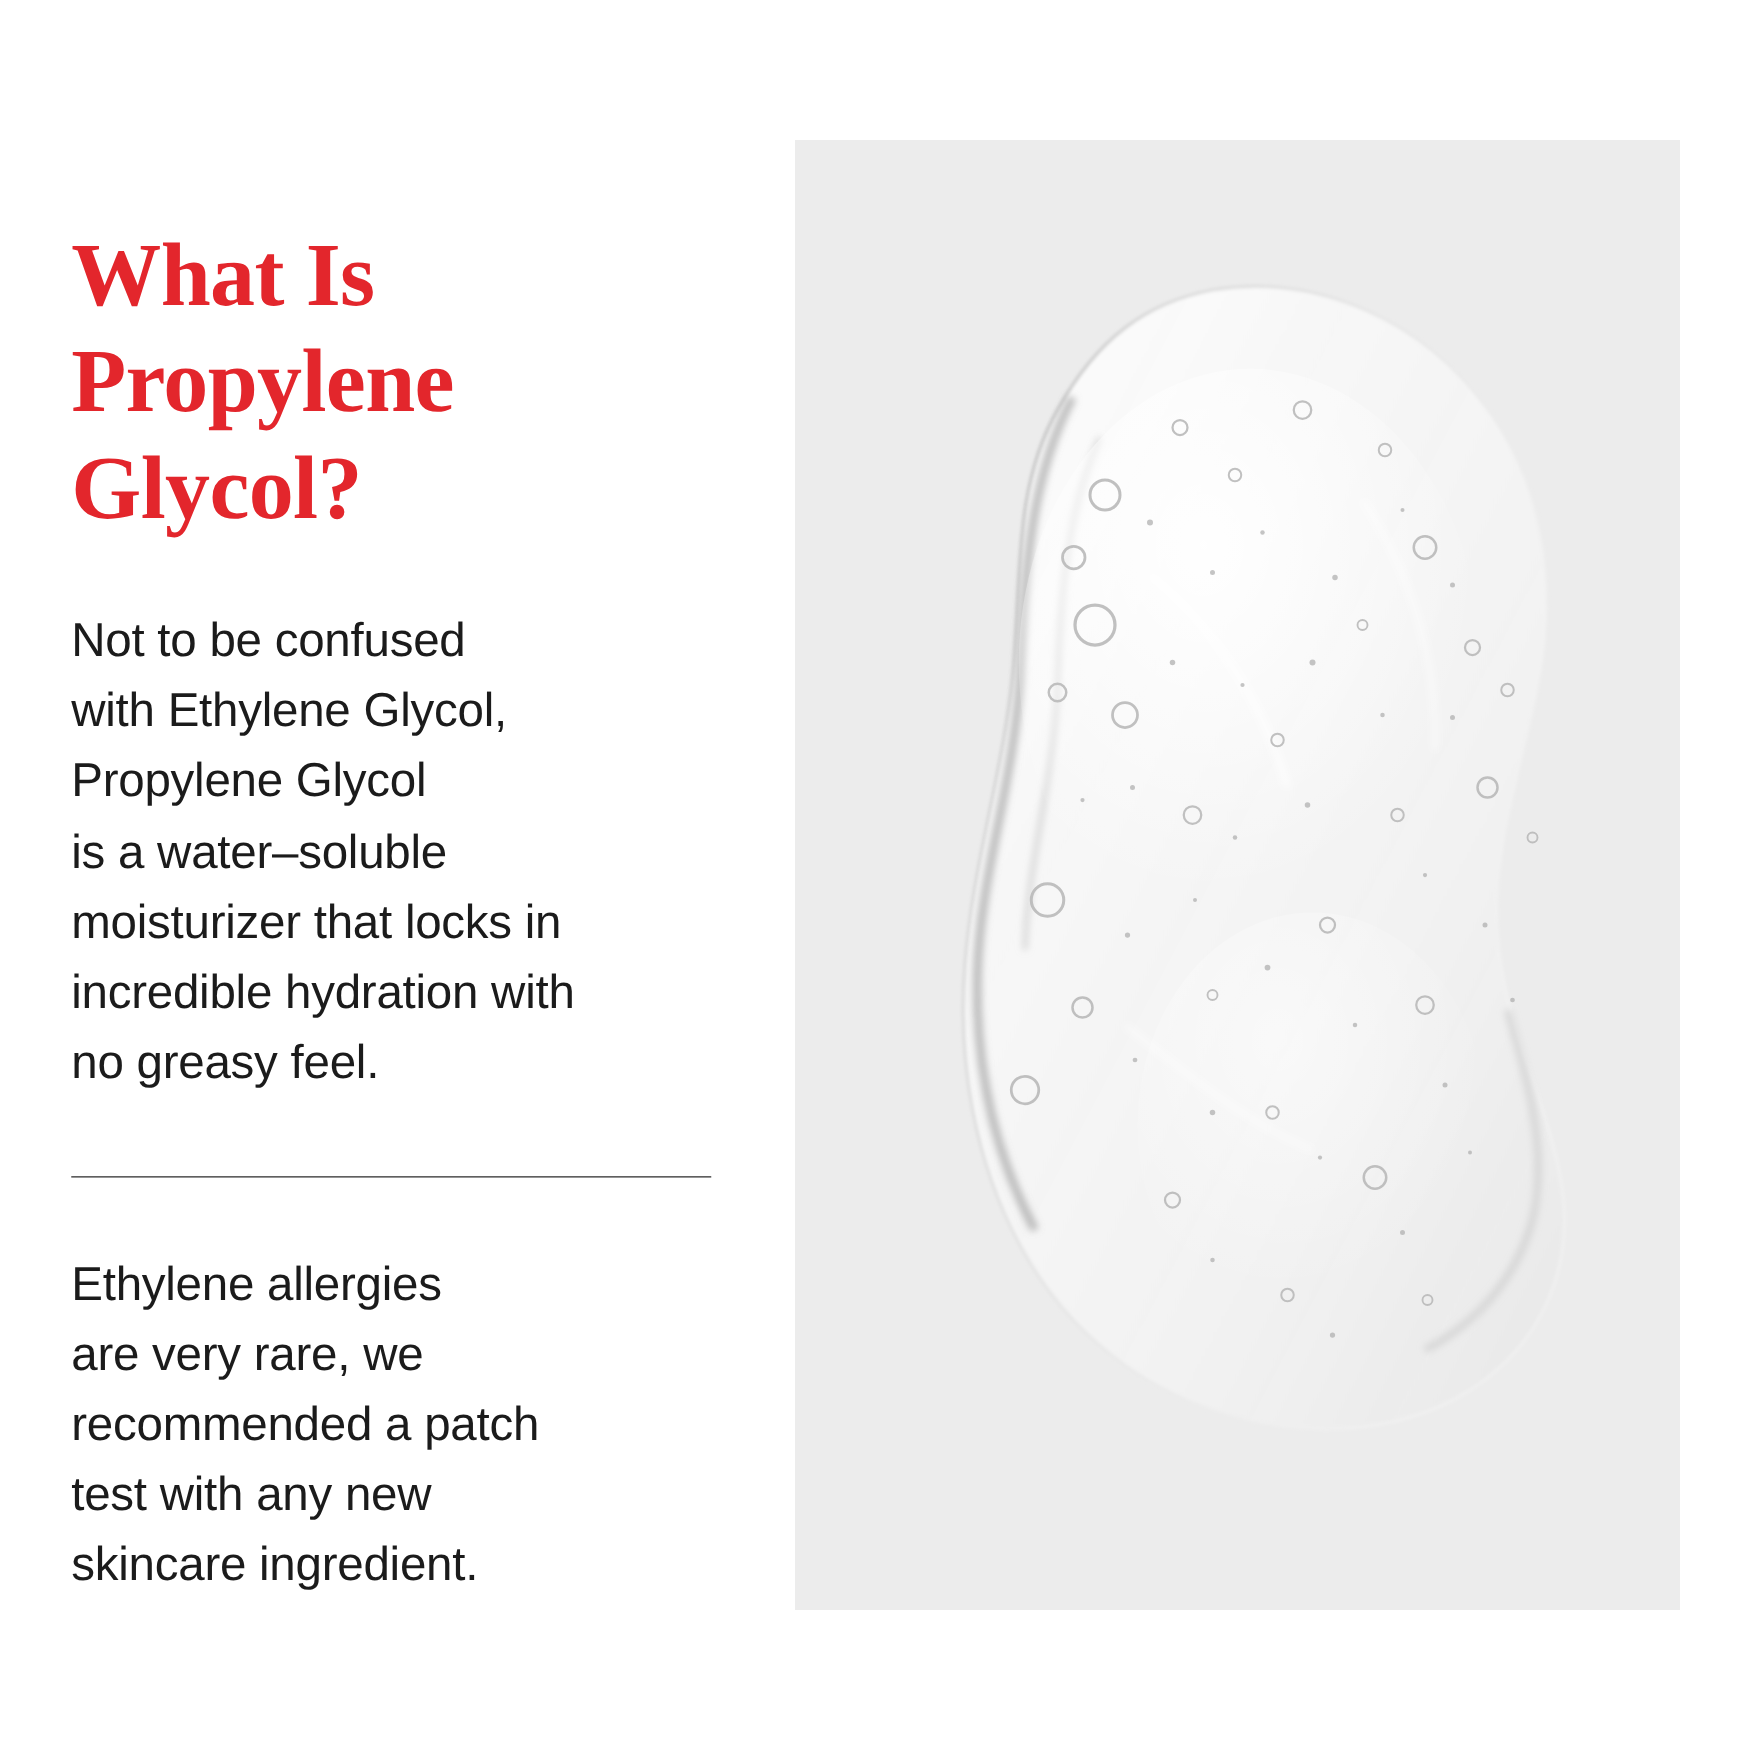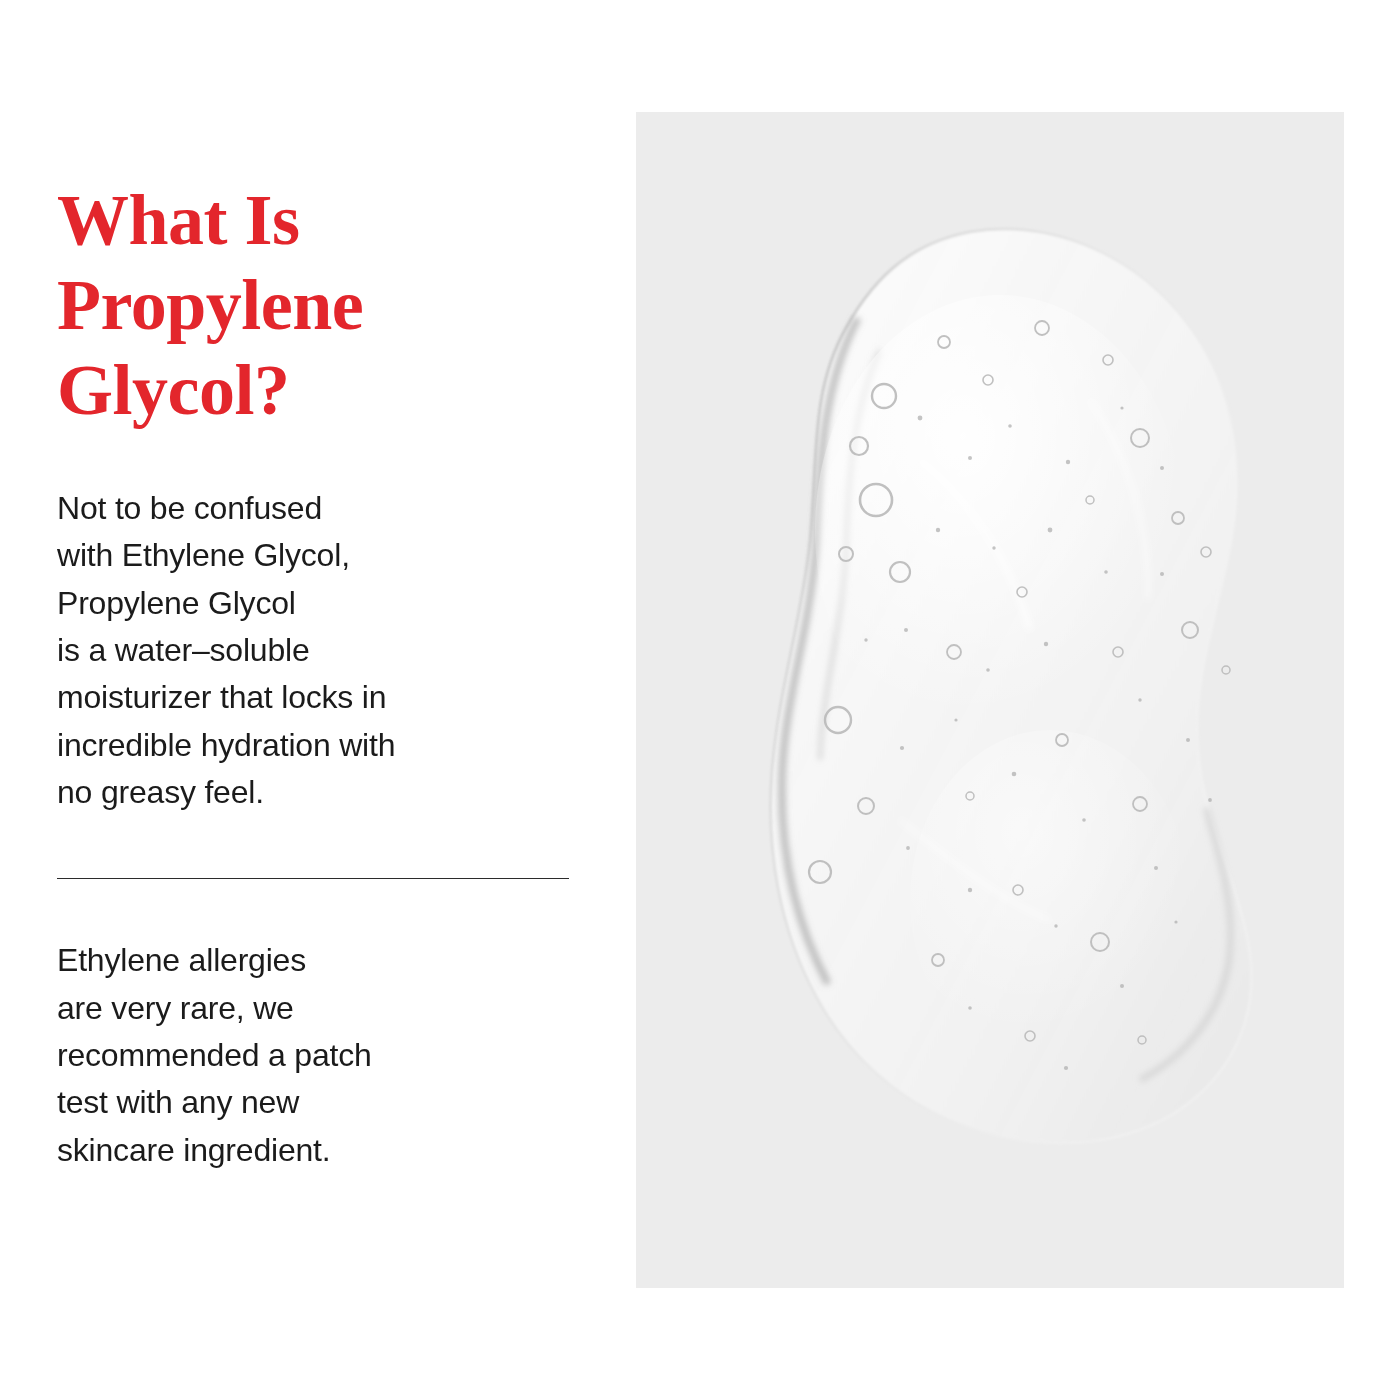--- a/index.html
+++ b/index.html
@@ -32,21 +32,21 @@
     color: #e3262c;
     font-size: 72px;
     line-height: 1.18;
     font-weight: 700;
     letter-spacing: -0.5px;
     margin: 0 0 52px 0;
     white-space: pre-line;
   }
   .body-text {
     color: #1b1b1b;
-    font-size: 32px;
+    font-size: 38px;
     line-height: 1.48;
     font-weight: 400;
     letter-spacing: -0.2px;
     white-space: pre-line;
     margin: 0;
   }
   .divider {
     width: 512px;
     height: 1px;
     background: #2b2b2b;

